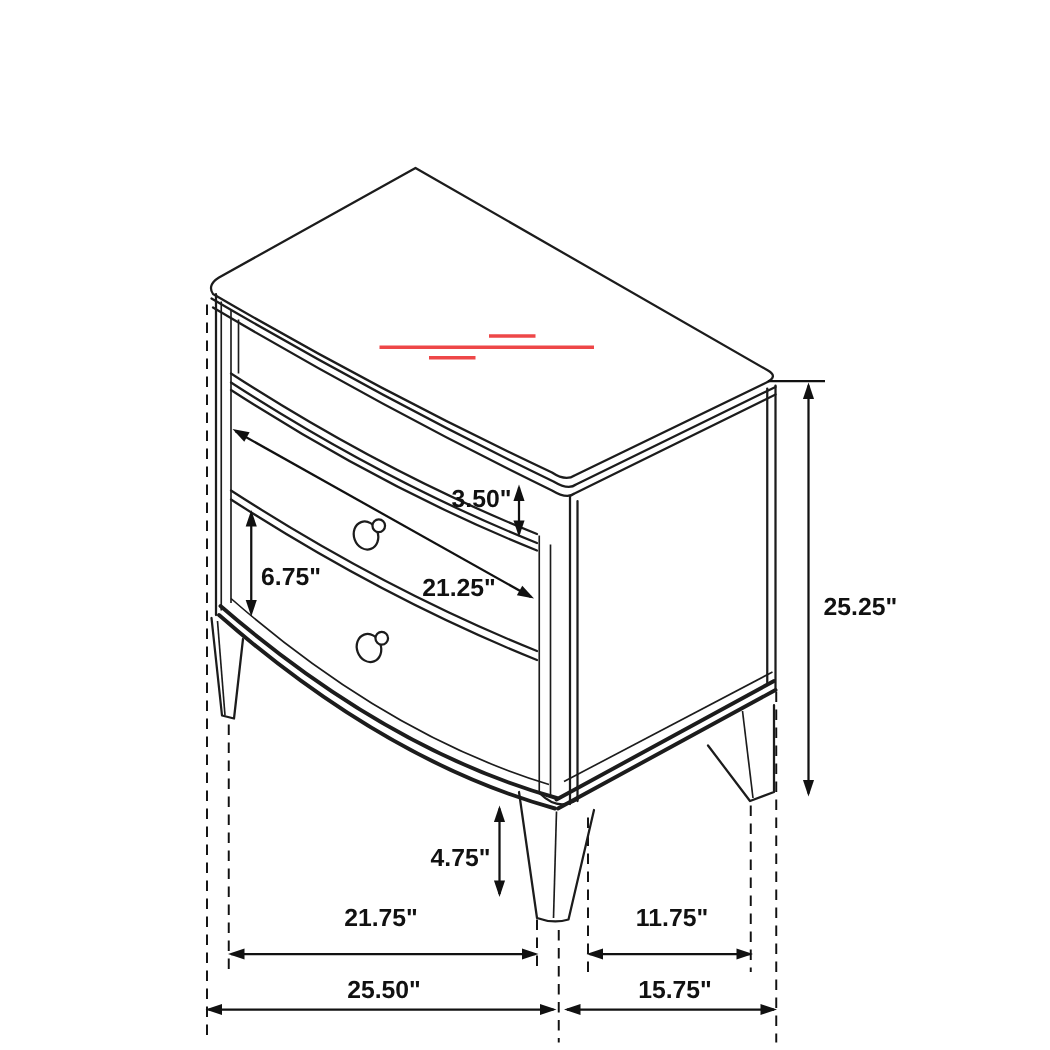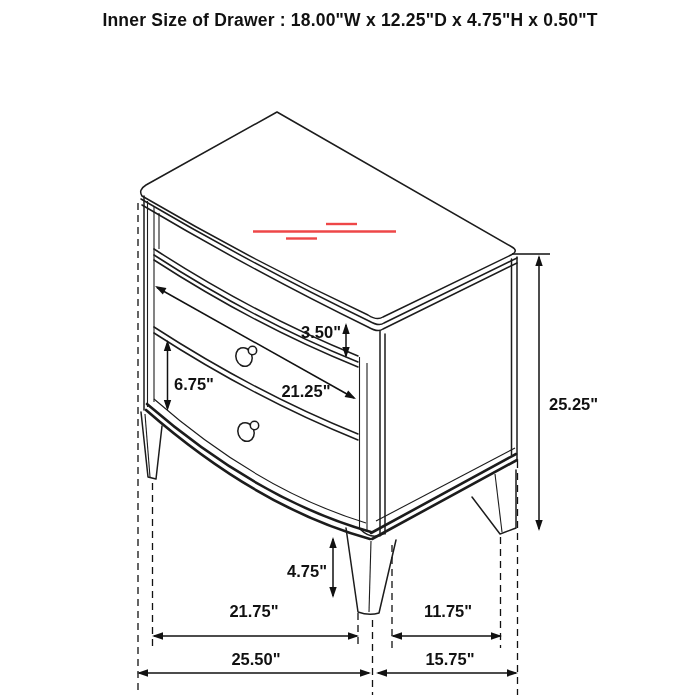--- a/index.html
+++ b/index.html
@@ -27,21 +27,20 @@
   .dash{stroke:#111111;stroke-width:1.3;fill:none;stroke-dasharray:7 5;}
   .ah{fill:#111111;stroke:none;}
   .dimtext{font-family:"Liberation Sans", sans-serif;font-size:16.5px;font-weight:bold;fill:#111111;}
   .red{stroke:#ee4748;stroke-width:2.4;fill:none;}
   .white{fill:#ffffff;}
 </style>
 </head>
 <body>
 
 <div class="page">
-  <div class="title">Inner Size of Drawer : 18.00"W x 12.25"D x 4.75"H x 0.50"T</div>
 
   <svg width="700" height="700" viewBox="0 0 700 700">
     <defs>
       <path id="ah" d="M0,0 L-11,3.7 L-11,-3.7 Z"></path>
     </defs>
 
     <g>
       <path class="dash" d="M138,203 V695"></path>
       <path class="dash" d="M152.5,483 V648"></path>
       <path class="dash" d="M358,613 V648"></path>

